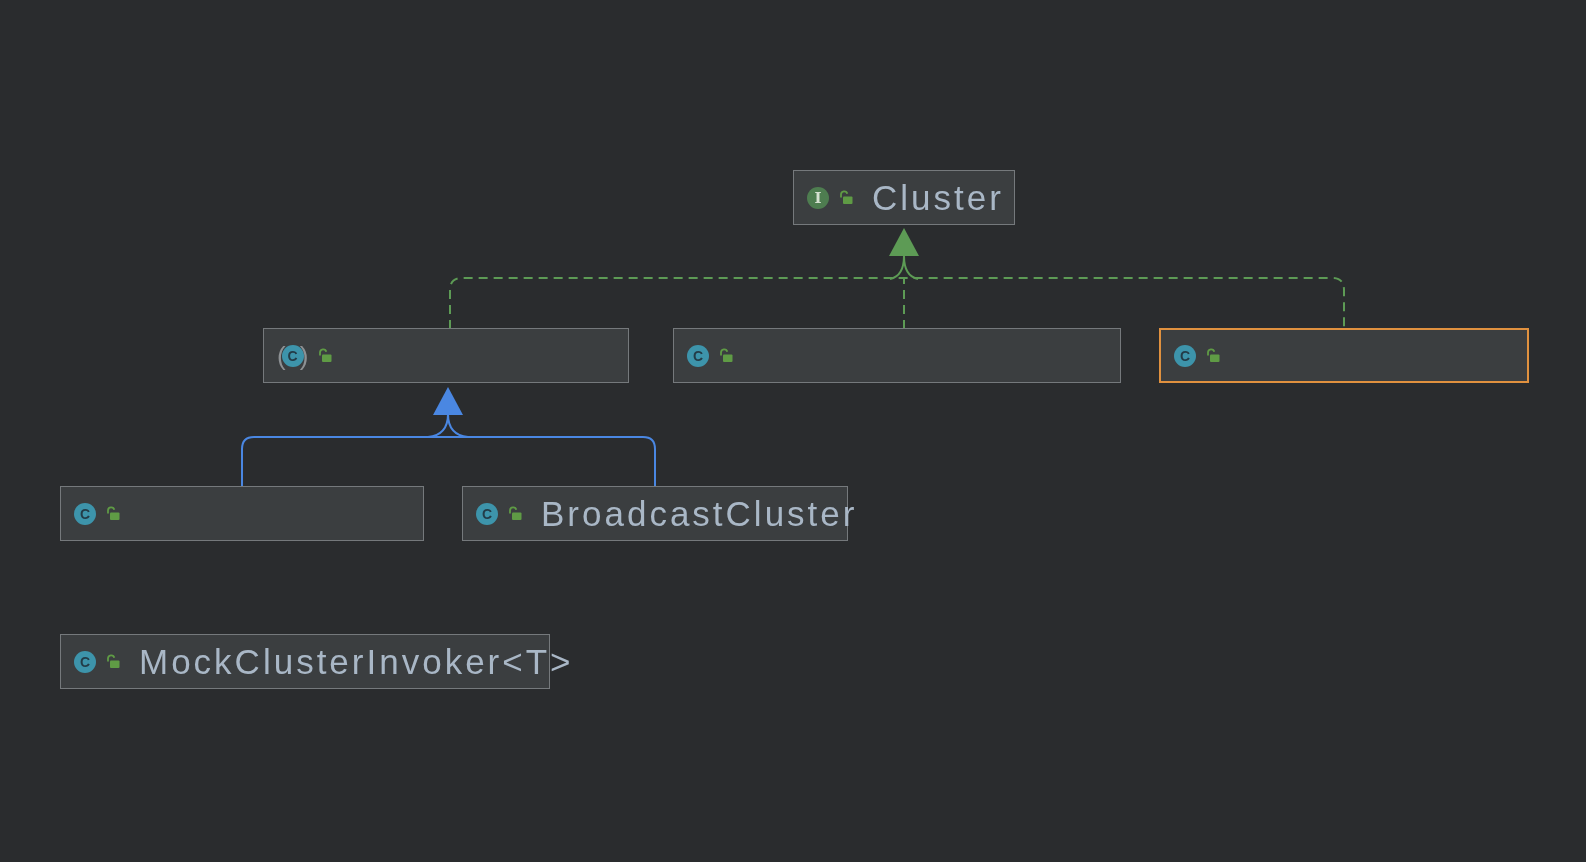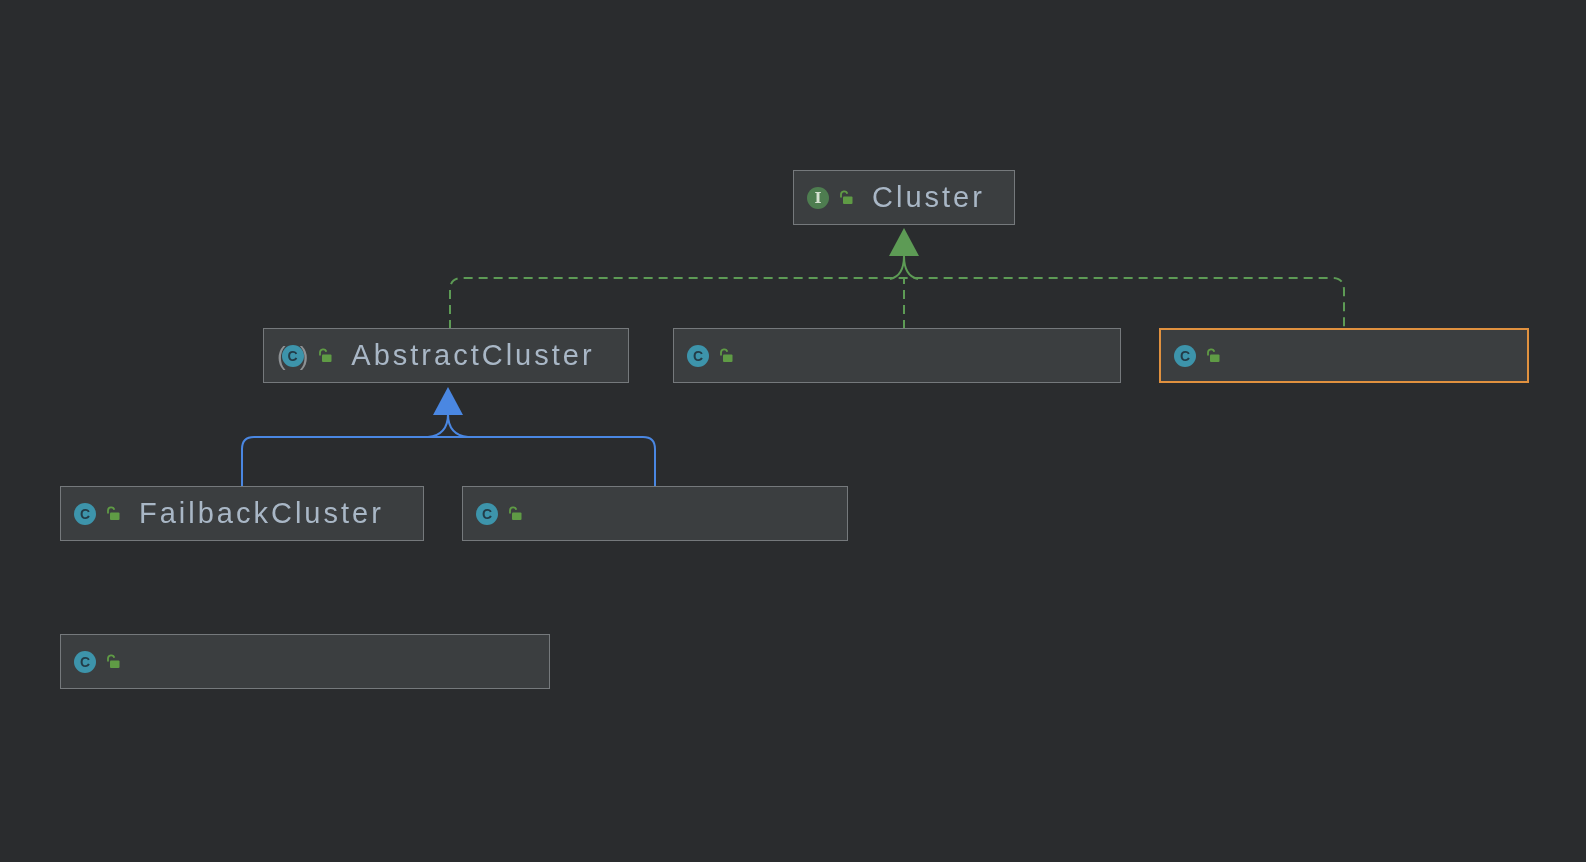--- a/index.html
+++ b/index.html
@@ -17,21 +17,21 @@
 
   .node {
     position:absolute; height:55px; box-sizing:border-box;
     background:var(--node-fill);
     border:1.5px solid var(--node-border);
     display:flex; align-items:center; padding-left:13px;
     cursor:default;
   }
   .node.selected { border:2px solid var(--selection); }
   .label {
-    font-size:29px; line-height:1; letter-spacing:3px;
+    font-size:35px; line-height:1; letter-spacing:3px;
     color:var(--node-text); white-space:nowrap;
   }
   .badge { display:flex; align-items:center; margin-right:9px; flex:none; }
   .circle {
     width:22px; height:22px; border-radius:50%; flex:none;
     display:flex; align-items:center; justify-content:center;
   }
   .badge.class .circle, .badge.abstract .circle {
     background:var(--class-icon-fill); color:var(--class-icon-letter);
     font-size:14px; font-weight:700;
@@ -80,21 +80,20 @@
   <div class="node" style="left:263px; top:328px; width:366px;">
     <span class="badge abstract">
       <span class="paren l">(</span>
       <span class="circle">C</span>
       <span class="paren r">)</span>
     </span>
     <svg class="lock" width="17" height="17" viewBox="0 0 17 17">
       <path class="lock-shackle" d="M3 8.5 L3 5.6 A3.2 3.2 0 0 1 9.3 4.8"></path>
       <rect class="lock-body" x="5" y="7.5" width="9.5" height="7.5" rx="1"></rect>
     </svg>
-    <span class="label">AbstractCluster</span>
   </div>
 
   <div class="node" style="left:673px; top:328px; width:448px;">
     <span class="badge class">
       <span class="circle">C</span>
     </span>
     <svg class="lock" width="17" height="17" viewBox="0 0 17 17">
       <path class="lock-shackle" d="M3 8.5 L3 5.6 A3.2 3.2 0 0 1 9.3 4.8"></path>
       <rect class="lock-body" x="5" y="7.5" width="9.5" height="7.5" rx="1"></rect>
     </svg>
@@ -111,36 +110,37 @@
   </div>
 
   <div class="node" style="left:60px; top:486px; width:364px;">
     <span class="badge class">
       <span class="circle">C</span>
     </span>
     <svg class="lock" width="17" height="17" viewBox="0 0 17 17">
       <path class="lock-shackle" d="M3 8.5 L3 5.6 A3.2 3.2 0 0 1 9.3 4.8"></path>
       <rect class="lock-body" x="5" y="7.5" width="9.5" height="7.5" rx="1"></rect>
     </svg>
-    <span class="label">FailbackCluster</span>
   </div>
 
   <div class="node" style="left:462px; top:486px; width:386px;">
     <span class="badge class">
       <span class="circle">C</span>
     </span>
     <svg class="lock" width="17" height="17" viewBox="0 0 17 17">
       <path class="lock-shackle" d="M3 8.5 L3 5.6 A3.2 3.2 0 0 1 9.3 4.8"></path>
       <rect class="lock-body" x="5" y="7.5" width="9.5" height="7.5" rx="1"></rect>
     </svg>
+    <span class="label">BroadcastCluster</span>
   </div>
 
   <div class="node" style="left:60px; top:634px; width:490px;">
     <span class="badge class">
       <span class="circle">C</span>
     </span>
     <svg class="lock" width="17" height="17" viewBox="0 0 17 17">
       <path class="lock-shackle" d="M3 8.5 L3 5.6 A3.2 3.2 0 0 1 9.3 4.8"></path>
       <rect class="lock-body" x="5" y="7.5" width="9.5" height="7.5" rx="1"></rect>
     </svg>
+    <span class="label">MockClusterInvoker&lt;T&gt;</span>
   </div>
 
 </div>
 
 </body></html>

